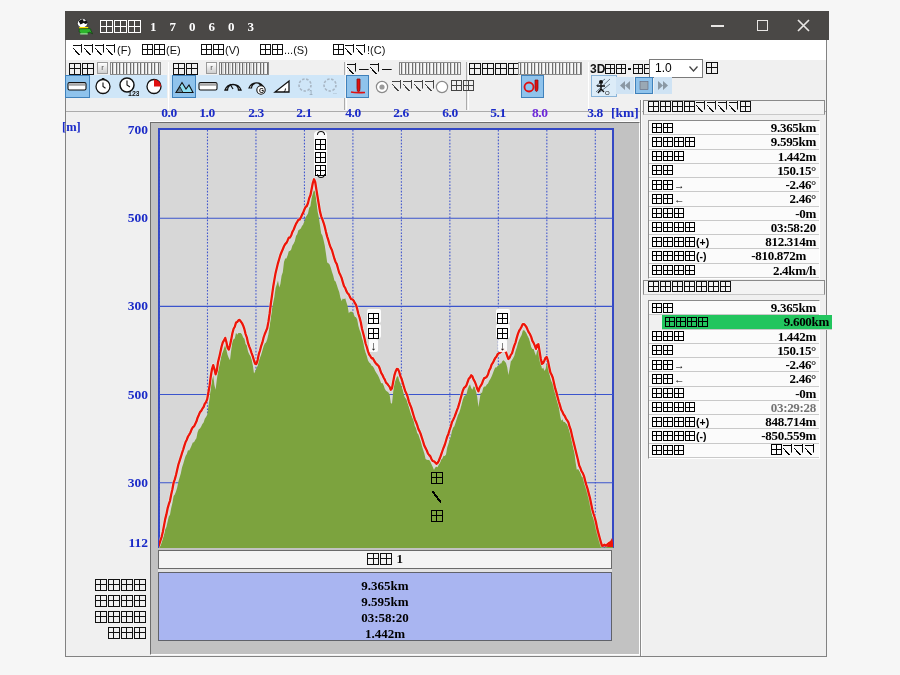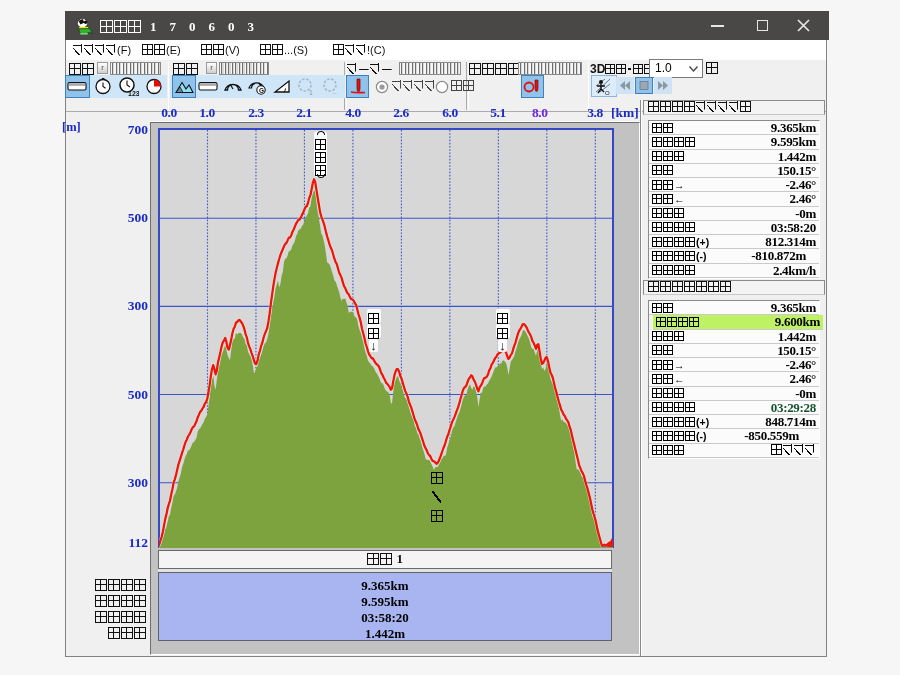--- a/index.html
+++ b/index.html
@@ -307,21 +307,21 @@
         <div style="position:absolute;left:3px;top:1.5px;height:11px;font-size:10.5px;line-height:11px;color:#000"><i class="gk" style="width:10px;height:10px;border:1.1px solid currentColor;background:linear-gradient(currentColor,currentColor) 50% 0/1.1px 100% no-repeat,linear-gradient(currentColor,currentColor) 0 50%/100% 1.1px no-repeat"></i><i class="gk" style="width:10px;height:10px;border:1.1px solid currentColor;background:linear-gradient(currentColor,currentColor) 50% 0/1.1px 100% no-repeat,linear-gradient(currentColor,currentColor) 0 50%/100% 1.1px no-repeat"></i><i class="gk" style="width:10px;height:10px;border:1.1px solid currentColor;background:linear-gradient(currentColor,currentColor) 50% 0/1.1px 100% no-repeat,linear-gradient(currentColor,currentColor) 0 50%/100% 1.1px no-repeat"></i><i class="gk" style="width:10px;height:10px;border:1.1px solid currentColor;background:linear-gradient(currentColor,currentColor) 50% 0/1.1px 100% no-repeat,linear-gradient(currentColor,currentColor) 0 50%/100% 1.1px no-repeat"></i></div>
         <div style="position:absolute;right:3px;top:0;height:14px;font-size:13px;line-height:14px;color:#000;letter-spacing:-0.3px"><span class="srf">2.4km/h</span></div>
       </div>
     </div>
 <div style="position:absolute;left:577px;top:268px;width:182px;height:15px;background:#f3f3f3;border:1px solid #8a8a8a;border-bottom-color:#c8c8c8;font-size:12px;line-height:13px;padding-left:4px;color:#111"><i class="gk" style="width:11px;height:11px;border:1.0px solid currentColor;background:linear-gradient(currentColor,currentColor) 50% 0/1.0px 100% no-repeat,linear-gradient(currentColor,currentColor) 0 50%/100% 1.0px no-repeat"></i><i class="gk" style="width:11px;height:11px;border:1.0px solid currentColor;background:linear-gradient(currentColor,currentColor) 50% 0/1.0px 100% no-repeat,linear-gradient(currentColor,currentColor) 0 50%/100% 1.0px no-repeat"></i><i class="gk" style="width:11px;height:11px;border:1.0px solid currentColor;background:linear-gradient(currentColor,currentColor) 50% 0/1.0px 100% no-repeat,linear-gradient(currentColor,currentColor) 0 50%/100% 1.0px no-repeat"></i><i class="gk" style="width:11px;height:11px;border:1.0px solid currentColor;background:linear-gradient(currentColor,currentColor) 50% 0/1.0px 100% no-repeat,linear-gradient(currentColor,currentColor) 0 50%/100% 1.0px no-repeat"></i><i class="gk" style="width:11px;height:11px;border:1.0px solid currentColor;background:linear-gradient(currentColor,currentColor) 50% 0/1.0px 100% no-repeat,linear-gradient(currentColor,currentColor) 0 50%/100% 1.0px no-repeat"></i><i class="gk" style="width:11px;height:11px;border:1.0px solid currentColor;background:linear-gradient(currentColor,currentColor) 50% 0/1.0px 100% no-repeat,linear-gradient(currentColor,currentColor) 0 50%/100% 1.0px no-repeat"></i><i class="gk" style="width:11px;height:11px;border:1.0px solid currentColor;background:linear-gradient(currentColor,currentColor) 50% 0/1.0px 100% no-repeat,linear-gradient(currentColor,currentColor) 0 50%/100% 1.0px no-repeat"></i></div>
 <div style="position:absolute;left:582px;top:288px;width:172px;height:158.8px;border:1px solid #8a8a8a;border-right-color:#fff;border-bottom-color:#fff">
       <div style="position:absolute;left:0;top:0.00px;width:100%;height:14.25px;border-bottom:1px solid #c9c9c9;background:#fbfbfb">
         <div style="position:absolute;left:3px;top:1.5px;height:11px;font-size:10.5px;line-height:11px;color:#000"><i class="gk" style="width:10px;height:10px;border:1.1px solid currentColor;background:linear-gradient(currentColor,currentColor) 50% 0/1.1px 100% no-repeat,linear-gradient(currentColor,currentColor) 0 50%/100% 1.1px no-repeat"></i><i class="gk" style="width:10px;height:10px;border:1.1px solid currentColor;background:linear-gradient(currentColor,currentColor) 50% 0/1.1px 100% no-repeat,linear-gradient(currentColor,currentColor) 0 50%/100% 1.1px no-repeat"></i></div>
         <div style="position:absolute;right:3px;top:0;height:14px;font-size:13px;line-height:14px;color:#000;letter-spacing:-0.3px"><span class="srf">9.365km</span></div>
       </div>
-      <div style="position:absolute;left:4px;top:14.25px;width:100%;height:14.25px;border-bottom:1px solid #c9c9c9;background:#bef264">
+      <div style="position:absolute;left:13px;top:14.25px;width:100%;height:14.25px;border-bottom:1px solid #c9c9c9;background:#22c55e">
         <div style="position:absolute;left:3px;top:1.5px;height:11px;font-size:10.5px;line-height:11px;color:#000"><i class="gk" style="width:10px;height:10px;border:1.1px solid currentColor;background:linear-gradient(currentColor,currentColor) 50% 0/1.1px 100% no-repeat,linear-gradient(currentColor,currentColor) 0 50%/100% 1.1px no-repeat"></i><i class="gk" style="width:10px;height:10px;border:1.1px solid currentColor;background:linear-gradient(currentColor,currentColor) 50% 0/1.1px 100% no-repeat,linear-gradient(currentColor,currentColor) 0 50%/100% 1.1px no-repeat"></i><i class="gk" style="width:10px;height:10px;border:1.1px solid currentColor;background:linear-gradient(currentColor,currentColor) 50% 0/1.1px 100% no-repeat,linear-gradient(currentColor,currentColor) 0 50%/100% 1.1px no-repeat"></i><i class="gk" style="width:10px;height:10px;border:1.1px solid currentColor;background:linear-gradient(currentColor,currentColor) 50% 0/1.1px 100% no-repeat,linear-gradient(currentColor,currentColor) 0 50%/100% 1.1px no-repeat"></i></div>
         <div style="position:absolute;right:3px;top:0;height:14px;font-size:13px;line-height:14px;color:#000;letter-spacing:-0.3px"><span class="srf">9.600km</span></div>
       </div>
       <div style="position:absolute;left:0;top:28.50px;width:100%;height:14.25px;border-bottom:1px solid #c9c9c9;background:#fbfbfb">
         <div style="position:absolute;left:3px;top:1.5px;height:11px;font-size:10.5px;line-height:11px;color:#000"><i class="gk" style="width:10px;height:10px;border:1.1px solid currentColor;background:linear-gradient(currentColor,currentColor) 50% 0/1.1px 100% no-repeat,linear-gradient(currentColor,currentColor) 0 50%/100% 1.1px no-repeat"></i><i class="gk" style="width:10px;height:10px;border:1.1px solid currentColor;background:linear-gradient(currentColor,currentColor) 50% 0/1.1px 100% no-repeat,linear-gradient(currentColor,currentColor) 0 50%/100% 1.1px no-repeat"></i><i class="gk" style="width:10px;height:10px;border:1.1px solid currentColor;background:linear-gradient(currentColor,currentColor) 50% 0/1.1px 100% no-repeat,linear-gradient(currentColor,currentColor) 0 50%/100% 1.1px no-repeat"></i></div>
         <div style="position:absolute;right:3px;top:0;height:14px;font-size:13px;line-height:14px;color:#000;letter-spacing:-0.3px"><span class="srf">1.442m</span></div>
       </div>
       <div style="position:absolute;left:0;top:42.75px;width:100%;height:14.25px;border-bottom:1px solid #c9c9c9;background:#fbfbfb">
         <div style="position:absolute;left:3px;top:1.5px;height:11px;font-size:10.5px;line-height:11px;color:#000"><i class="gk" style="width:10px;height:10px;border:1.1px solid currentColor;background:linear-gradient(currentColor,currentColor) 50% 0/1.1px 100% no-repeat,linear-gradient(currentColor,currentColor) 0 50%/100% 1.1px no-repeat"></i><i class="gk" style="width:10px;height:10px;border:1.1px solid currentColor;background:linear-gradient(currentColor,currentColor) 50% 0/1.1px 100% no-repeat,linear-gradient(currentColor,currentColor) 0 50%/100% 1.1px no-repeat"></i></div>
         <div style="position:absolute;right:3px;top:0;height:14px;font-size:13px;line-height:14px;color:#000;letter-spacing:-0.3px"><span class="srf">150.15°</span></div>
@@ -333,28 +333,28 @@
       <div style="position:absolute;left:0;top:71.25px;width:100%;height:14.25px;border-bottom:1px solid #c9c9c9;background:#fbfbfb">
         <div style="position:absolute;left:3px;top:1.5px;height:11px;font-size:10.5px;line-height:11px;color:#000"><i class="gk" style="width:10px;height:10px;border:1.1px solid currentColor;background:linear-gradient(currentColor,currentColor) 50% 0/1.1px 100% no-repeat,linear-gradient(currentColor,currentColor) 0 50%/100% 1.1px no-repeat"></i><i class="gk" style="width:10px;height:10px;border:1.1px solid currentColor;background:linear-gradient(currentColor,currentColor) 50% 0/1.1px 100% no-repeat,linear-gradient(currentColor,currentColor) 0 50%/100% 1.1px no-repeat"></i><b class="lt">←</b></div>
         <div style="position:absolute;right:3px;top:0;height:14px;font-size:13px;line-height:14px;color:#000;letter-spacing:-0.3px"><span class="srf">2.46°</span></div>
       </div>
       <div style="position:absolute;left:0;top:85.50px;width:100%;height:14.25px;border-bottom:1px solid #c9c9c9;background:#fbfbfb">
         <div style="position:absolute;left:3px;top:1.5px;height:11px;font-size:10.5px;line-height:11px;color:#000"><i class="gk" style="width:10px;height:10px;border:1.1px solid currentColor;background:linear-gradient(currentColor,currentColor) 50% 0/1.1px 100% no-repeat,linear-gradient(currentColor,currentColor) 0 50%/100% 1.1px no-repeat"></i><i class="gk" style="width:10px;height:10px;border:1.1px solid currentColor;background:linear-gradient(currentColor,currentColor) 50% 0/1.1px 100% no-repeat,linear-gradient(currentColor,currentColor) 0 50%/100% 1.1px no-repeat"></i><i class="gk" style="width:10px;height:10px;border:1.1px solid currentColor;background:linear-gradient(currentColor,currentColor) 50% 0/1.1px 100% no-repeat,linear-gradient(currentColor,currentColor) 0 50%/100% 1.1px no-repeat"></i></div>
         <div style="position:absolute;right:3px;top:0;height:14px;font-size:13px;line-height:14px;color:#000;letter-spacing:-0.3px"><span class="srf">-0m</span></div>
       </div>
       <div style="position:absolute;left:0;top:99.75px;width:100%;height:14.25px;border-bottom:1px solid #c9c9c9;background:#fbfbfb">
         <div style="position:absolute;left:3px;top:1.5px;height:11px;font-size:10.5px;line-height:11px;color:#000"><i class="gk" style="width:10px;height:10px;border:1.1px solid currentColor;background:linear-gradient(currentColor,currentColor) 50% 0/1.1px 100% no-repeat,linear-gradient(currentColor,currentColor) 0 50%/100% 1.1px no-repeat"></i><i class="gk" style="width:10px;height:10px;border:1.1px solid currentColor;background:linear-gradient(currentColor,currentColor) 50% 0/1.1px 100% no-repeat,linear-gradient(currentColor,currentColor) 0 50%/100% 1.1px no-repeat"></i><i class="gk" style="width:10px;height:10px;border:1.1px solid currentColor;background:linear-gradient(currentColor,currentColor) 50% 0/1.1px 100% no-repeat,linear-gradient(currentColor,currentColor) 0 50%/100% 1.1px no-repeat"></i><i class="gk" style="width:10px;height:10px;border:1.1px solid currentColor;background:linear-gradient(currentColor,currentColor) 50% 0/1.1px 100% no-repeat,linear-gradient(currentColor,currentColor) 0 50%/100% 1.1px no-repeat"></i></div>
-        <div style="position:absolute;right:3px;top:0;height:14px;font-size:13px;line-height:14px;color:#14532d;letter-spacing:-0.3px"><span class="srf">03:29:28</span></div>
+        <div style="position:absolute;right:3px;top:0;height:14px;font-size:13px;line-height:14px;color:#737373;letter-spacing:-0.3px"><span class="srf">03:29:28</span></div>
       </div>
       <div style="position:absolute;left:0;top:114.00px;width:100%;height:14.25px;border-bottom:1px solid #c9c9c9;background:#fbfbfb">
         <div style="position:absolute;left:3px;top:1.5px;height:11px;font-size:10.5px;line-height:11px;color:#000"><i class="gk" style="width:10px;height:10px;border:1.1px solid currentColor;background:linear-gradient(currentColor,currentColor) 50% 0/1.1px 100% no-repeat,linear-gradient(currentColor,currentColor) 0 50%/100% 1.1px no-repeat"></i><i class="gk" style="width:10px;height:10px;border:1.1px solid currentColor;background:linear-gradient(currentColor,currentColor) 50% 0/1.1px 100% no-repeat,linear-gradient(currentColor,currentColor) 0 50%/100% 1.1px no-repeat"></i><i class="gk" style="width:10px;height:10px;border:1.1px solid currentColor;background:linear-gradient(currentColor,currentColor) 50% 0/1.1px 100% no-repeat,linear-gradient(currentColor,currentColor) 0 50%/100% 1.1px no-repeat"></i><i class="gk" style="width:10px;height:10px;border:1.1px solid currentColor;background:linear-gradient(currentColor,currentColor) 50% 0/1.1px 100% no-repeat,linear-gradient(currentColor,currentColor) 0 50%/100% 1.1px no-repeat"></i><b class="lt">(+)</b></div>
         <div style="position:absolute;right:3px;top:0;height:14px;font-size:13px;line-height:14px;color:#000;letter-spacing:-0.3px"><span class="srf">848.714m</span></div>
       </div>
       <div style="position:absolute;left:0;top:128.25px;width:100%;height:14.25px;border-bottom:1px solid #c9c9c9;background:#fbfbfb">
         <div style="position:absolute;left:3px;top:1.5px;height:11px;font-size:10.5px;line-height:11px;color:#000"><i class="gk" style="width:10px;height:10px;border:1.1px solid currentColor;background:linear-gradient(currentColor,currentColor) 50% 0/1.1px 100% no-repeat,linear-gradient(currentColor,currentColor) 0 50%/100% 1.1px no-repeat"></i><i class="gk" style="width:10px;height:10px;border:1.1px solid currentColor;background:linear-gradient(currentColor,currentColor) 50% 0/1.1px 100% no-repeat,linear-gradient(currentColor,currentColor) 0 50%/100% 1.1px no-repeat"></i><i class="gk" style="width:10px;height:10px;border:1.1px solid currentColor;background:linear-gradient(currentColor,currentColor) 50% 0/1.1px 100% no-repeat,linear-gradient(currentColor,currentColor) 0 50%/100% 1.1px no-repeat"></i><i class="gk" style="width:10px;height:10px;border:1.1px solid currentColor;background:linear-gradient(currentColor,currentColor) 50% 0/1.1px 100% no-repeat,linear-gradient(currentColor,currentColor) 0 50%/100% 1.1px no-repeat"></i><b class="lt">(-)</b></div>
-        <div style="position:absolute;right:20px;top:0;height:14px;font-size:13px;line-height:14px;color:#000;letter-spacing:-0.3px"><span class="srf">-850.559m</span></div>
+        <div style="position:absolute;right:3px;top:0;height:14px;font-size:13px;line-height:14px;color:#000;letter-spacing:-0.3px"><span class="srf">-850.559m</span></div>
       </div>
       <div style="position:absolute;left:0;top:142.50px;width:100%;height:14.25px;border-bottom:1px solid #c9c9c9;background:#fbfbfb">
         <div style="position:absolute;left:3px;top:1.5px;height:11px;font-size:10.5px;line-height:11px;color:#000"><i class="gk" style="width:10px;height:10px;border:1.1px solid currentColor;background:linear-gradient(currentColor,currentColor) 50% 0/1.1px 100% no-repeat,linear-gradient(currentColor,currentColor) 0 50%/100% 1.1px no-repeat"></i><i class="gk" style="width:10px;height:10px;border:1.1px solid currentColor;background:linear-gradient(currentColor,currentColor) 50% 0/1.1px 100% no-repeat,linear-gradient(currentColor,currentColor) 0 50%/100% 1.1px no-repeat"></i><i class="gk" style="width:10px;height:10px;border:1.1px solid currentColor;background:linear-gradient(currentColor,currentColor) 50% 0/1.1px 100% no-repeat,linear-gradient(currentColor,currentColor) 0 50%/100% 1.1px no-repeat"></i></div>
         <div style="position:absolute;right:3px;top:0;height:14px;font-size:13px;line-height:14px;color:#000;letter-spacing:-0.3px"><span class="srf"></span></div>
       </div>
     </div>
 <div style="position:absolute;left:680px;top:431px;width:70px;text-align:right;font-size:12px;color:#000"><i class="gk" style="width:11px;height:11px;border:1.2px solid currentColor;background:linear-gradient(currentColor,currentColor) 50% 0/1.2px 100% no-repeat,linear-gradient(currentColor,currentColor) 0 50%/100% 1.2px no-repeat"></i><i class="gk" style="width:10px;height:11px;border:none;background:linear-gradient(currentColor,currentColor) 50% 8%/92% 1.0px no-repeat,linear-gradient(currentColor,currentColor) 88% 0/1.0px 78% no-repeat,linear-gradient(to bottom left,transparent 44%,currentColor 44%,currentColor 55%,transparent 55%) 0 100%/70% 70% no-repeat"></i><i class="gk" style="width:10px;height:11px;border:none;background:linear-gradient(currentColor,currentColor) 50% 8%/92% 1.0px no-repeat,linear-gradient(currentColor,currentColor) 88% 0/1.0px 78% no-repeat,linear-gradient(to bottom left,transparent 44%,currentColor 44%,currentColor 55%,transparent 55%) 0 100%/70% 70% no-repeat"></i><i class="gk" style="width:10px;height:11px;border:none;background:linear-gradient(currentColor,currentColor) 50% 8%/92% 1.0px no-repeat,linear-gradient(currentColor,currentColor) 88% 0/1.0px 78% no-repeat,linear-gradient(to bottom left,transparent 44%,currentColor 44%,currentColor 55%,transparent 55%) 0 100%/70% 70% no-repeat"></i></div>
 </div>
 </body></html>

